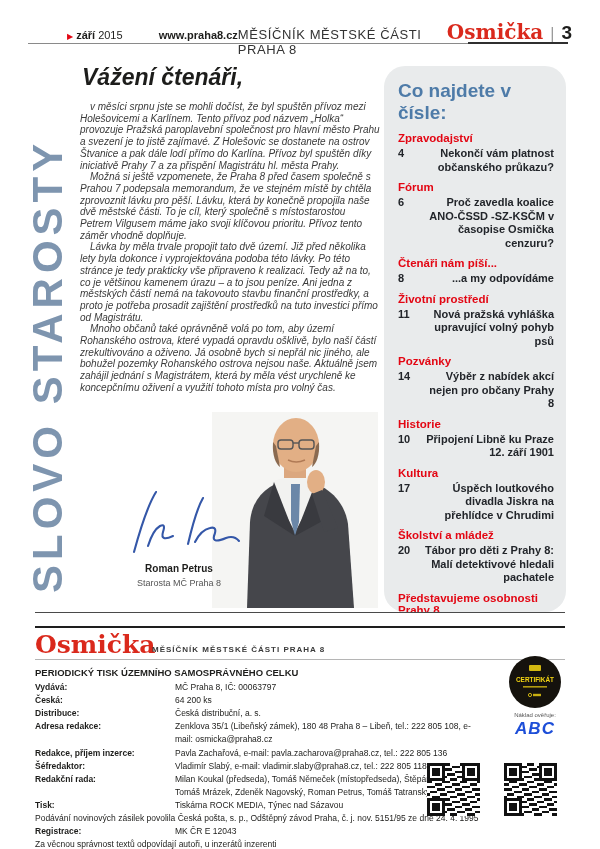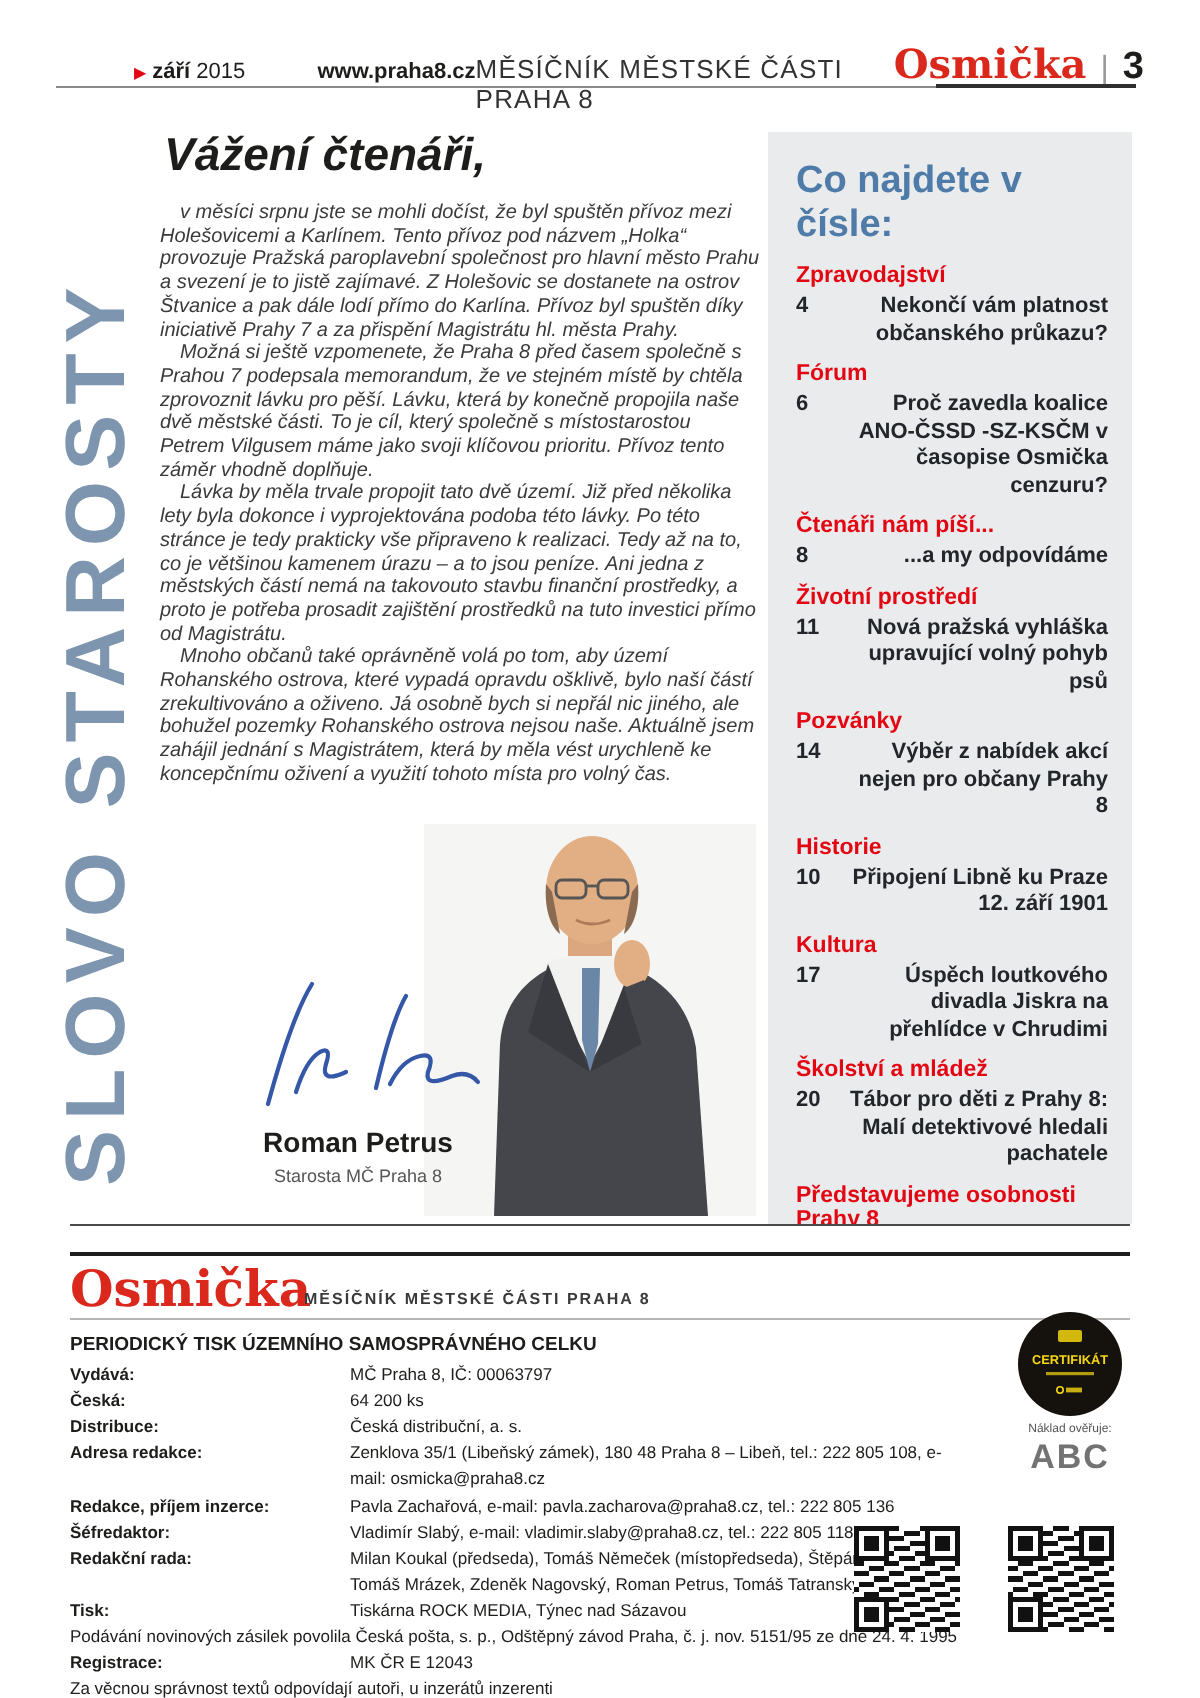--- a/index.html
+++ b/index.html
@@ -33,26 +33,26 @@
   .salutation{font-size:23px;font-weight:bold;font-style:italic;color:#1d1d1b;margin:0 0 10px 2px;}
   .letter p{margin:0;font-size:10px;line-height:11.7px;font-style:italic;
             color:#3a3a3a;text-indent:10px;text-align:left;}
 
   
   .photo{position:absolute;left:212px;top:412px;width:166px;height:196px;overflow:hidden;}
 
   
   .sig{position:absolute;left:126px;top:486px;width:120px;height:72px;}
   .caption{position:absolute;left:112px;top:563px;width:134px;text-align:center;}
-  .cap-name{font-size:14px;font-weight:bold;color:#1d1d1b;text-align:center;}
+  .cap-name{font-size:10px;font-weight:bold;color:#1d1d1b;text-align:center;}
   .cap-title{font-size:9px;color:#555;margin-top:4px;}
 
   
   .sidebar{position:absolute;left:384px;top:66px;width:182px;height:546px;
-           background:#e9ebec;box-sizing:border-box;padding:12px 12px 0 14px;overflow:hidden;}
+           background:#e9ebec;box-sizing:border-box;padding:12px 12px 0 14px;overflow:hidden;border-radius:21px;}
   .toc-title{font-size:19px;font-weight:bold;color:#4e7ba8;margin:2px 0 8px 0;}
   .toc-cat{font-size:11.5px;font-weight:bold;color:#e30613;margin:7px 0 3px 0;}
   .toc-item{display:flex;font-size:11px;line-height:13.5px;font-weight:bold;color:#22252a;}
   .toc-num{width:26px;flex:none;}
   .toc-txt{flex:1;text-align:right;}
 
   
   .rule-a{position:absolute;left:35px;top:612px;width:530px;height:1px;background:#4a4a4a;}
   .rule-b{position:absolute;left:35px;top:626px;width:530px;height:2px;background:#1e1e1e;}
   .mast-logo{position:absolute;left:35px;top:630px;font-family:"DejaVu Serif",serif;
@@ -66,21 +66,21 @@
   .imp-title{font-weight:bold;font-size:9.5px;margin-bottom:2px;}
   .imp-row{display:flex;}
   .imp-label{width:140px;flex:none;font-weight:bold;}
   .imp-val{flex:1;white-space:pre-line;}
   .imp-note{width:540px;}
 
   
   .badge{position:absolute;left:509px;top:656px;width:52px;height:52px;}
   .abc-cap{position:absolute;left:499px;top:712px;width:72px;text-align:center;font-size:6px;color:#555;}
   .abc{position:absolute;left:499px;top:719px;width:72px;text-align:center;
-       font-size:17px;font-weight:bold;letter-spacing:1px;color:#737373;}
+       font-size:17px;font-weight:bold;letter-spacing:1px;color:#1d4ed8;font-style:italic;}
   .qr{position:absolute;width:53px;height:53px;top:763px;}
   .qr1{left:427px;} .qr2{left:504px;}
 </style>
 </head>
 <body>
 
 <div class="header-row">
   <div class="h-date">
     <span class="arrow">▶</span><b>září</b><span class="yr">2015</span>
   </div>

